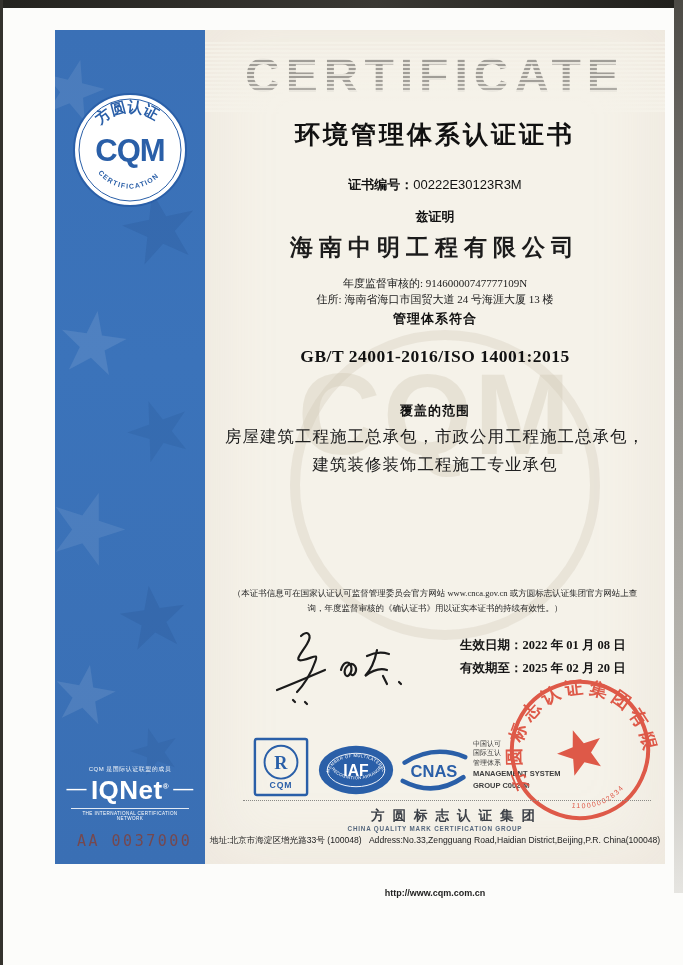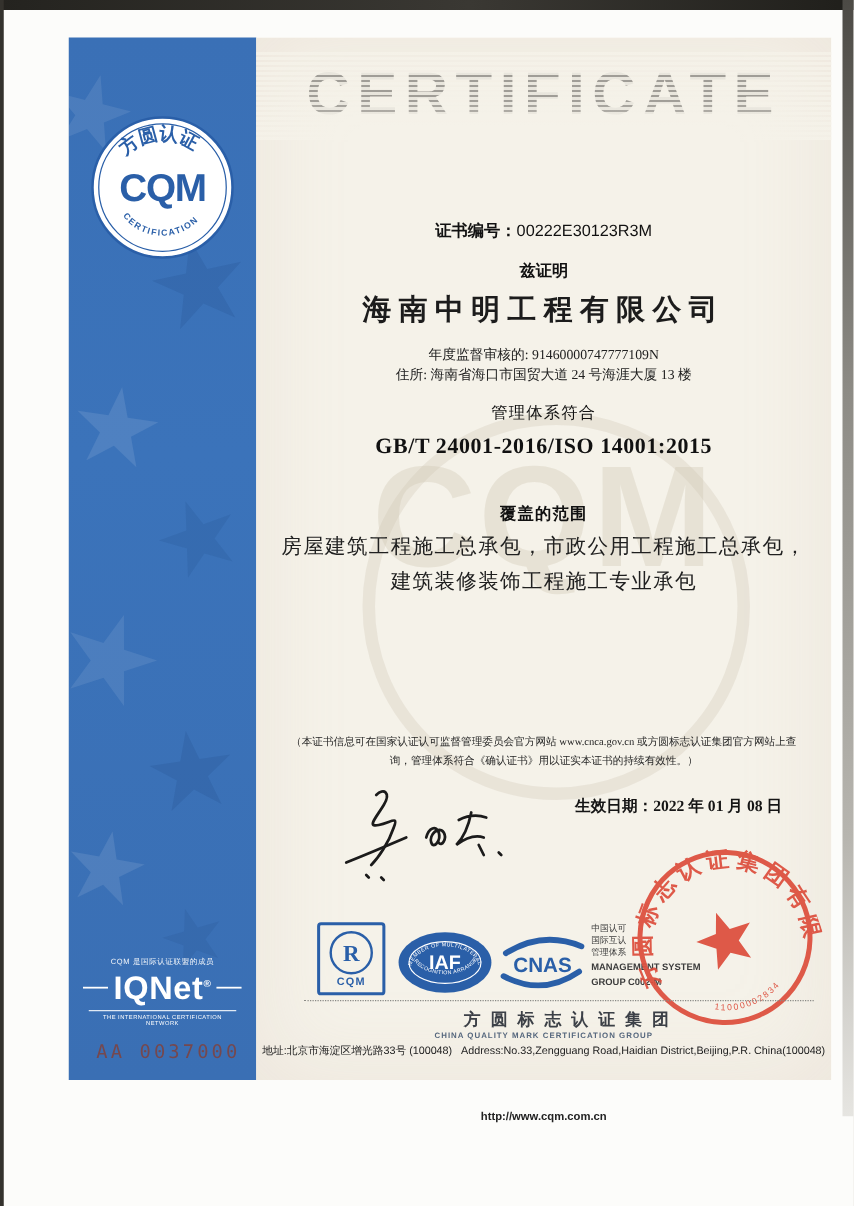--- a/index.html
+++ b/index.html
@@ -44,21 +44,21 @@
   .doc-title{top:88px;font-size:25px;font-weight:bold;letter-spacing:3px;}
   .cert-no{top:146px;font-size:13px;}
   .cert-no .lbl{font-weight:bold;}
   .certify{top:178px;font-size:13px;font-weight:600;}
   .company-name{top:202px;font-size:23px;font-weight:bold;letter-spacing:6px;
                 font-family:"Liberation Serif",serif;color:#1c1c1c;}
   .kai{font-family:"Liberation Serif",serif;color:#202020;}
   .credit{top:246px;font-size:11px;}
   .addr1{top:262px;font-size:11px;}
   .addr2{top:278px;font-size:11px;}
-  .conform{top:291px;font-size:13px;font-weight:normal;letter-spacing:1px;}
+  .conform{top:280px;font-size:13px;font-weight:bold;letter-spacing:1px;}
   .std-code{top:316px;font-size:17.5px;font-weight:bold;font-family:"Liberation Serif",serif;
             letter-spacing:.5px;}
   .scope-lbl{top:372px;font-size:13px;font-weight:bold;letter-spacing:1px;}
   .scope1{top:396px;font-size:16.5px;letter-spacing:1px;}
   .scope2{top:424px;font-size:16.5px;letter-spacing:1px;}
   .note{top:556px;left:20px;right:20px;position:absolute;text-align:center;font-size:8.5px;
         line-height:1.75;color:#262626;font-family:"Liberation Serif",serif;}
   .signature{position:absolute;left:62px;top:596px;width:150px;height:80px;}
   .dates{position:absolute;left:255px;top:604px;font-family:"Liberation Serif",serif;
          font-size:12.5px;font-weight:bold;color:#151515;line-height:1.8;white-space:nowrap;}
@@ -119,50 +119,52 @@
     <div class="serial">AA 0037000</div>
   </div>
 
   <div class="body">
     <div class="wm-ring"></div>
     <div class="wm-cqm">CQM</div>
 
     <div class="centered cert-word">CERTIFICATE</div>
     <div class="cert-stripes"></div>
 
+    <div class="centered doc-title">环境管理体系认证证书</div>
     <div class="centered cert-no">
       <span class="lbl">证书编号：</span><span>00222E30123R3M</span>
     </div>
     <div class="centered company-name">海南中明工程有限公司</div>
 
     <div class="centered certify">兹证明</div>
     <div class="centered kai credit">年度监督审核的: 91460000747777109N</div>
     <div class="centered kai addr1">住所: 海南省海口市国贸大道 24 号海涯大厦 13 楼</div>
 
     <div class="centered conform">管理体系符合</div>
     <div class="centered std-code">GB/T 24001-2016/ISO 14001:2015</div>
 
     <div class="centered scope-lbl">覆盖的范围</div>
     <div class="centered kai scope1">房屋建筑工程施工总承包，市政公用工程施工总承包，</div>
     <div class="centered kai scope2">建筑装修装饰工程施工专业承包</div>
 
-    <div class="note">（本证书信息可在国家认证认可监督管理委员会官方网站 www.cnca.gov.cn 或方圆标志认证集团官方网站上查询，管理体系符合《确认证书》用以证实本证书的持续有效性。）</div>
+    <div class="note">（本证书信息可在国家认证认可监督管理委员会官方网站 www.cnca.gov.cn 或方圆标志认证集团官方网站上查询，年度监督审核的《确认证书》用以证实本证书的持续有效性。）</div>
 
     <svg class="signature" viewBox="0 0 150 80">
       <g fill="none" stroke="#1b1b1b" stroke-width="2.2" stroke-linecap="round">
         <path d="M34,10 C40,4 46,8 40,18 C34,28 26,36 36,34 C46,32 52,26 48,36 C44,48 36,60 30,66"></path>
         <path d="M10,64 C30,56 44,50 58,44"></path>
         <path d="M26,74 l2,2 M38,76 l2,2"></path>
         <path d="M74,44 c2,-8 8,-10 10,-4 c2,6 -4,14 -6,8 c-2,-6 6,-14 10,-8 c3,5 -2,12 -4,8"></path>
         <path d="M100,30 c8,-4 16,-4 22,-2 M110,24 c-2,10 -6,20 -12,26 c8,-6 16,-8 22,-6 M116,50 l4,8 M132,56 l2,2"></path>
       </g>
     </svg>
 
     <div class="dates">
       <div><span>生效日期：</span><span>2022 年 01 月 08 日</span></div>
+      <div><span>有效期至：</span><span>2025 年 02 月 20 日</span></div>
     </div>
 
     <svg class="logo" style="left:47px;top:706px;" width="58" height="62" viewBox="0 0 60 64">
       <rect x="3" y="3" width="54" height="58" rx="2" fill="none" stroke="#2a5fa8" stroke-width="2.5"></rect>
       <circle cx="30" cy="27" r="17" fill="none" stroke="#2a5fa8" stroke-width="2"></circle>
       <text x="30" y="34" text-anchor="middle" font-family="Liberation Serif, serif" font-size="19" font-weight="bold" fill="#2a5fa8">R</text>
       <text x="30" y="54" text-anchor="middle" font-family="Liberation Sans, sans-serif" font-size="9" font-weight="bold" letter-spacing="1" fill="#2a5fa8">CQM</text>
     </svg>
 
     <svg class="logo" style="left:112px;top:714px;" width="78" height="52" viewBox="0 0 84 56">

